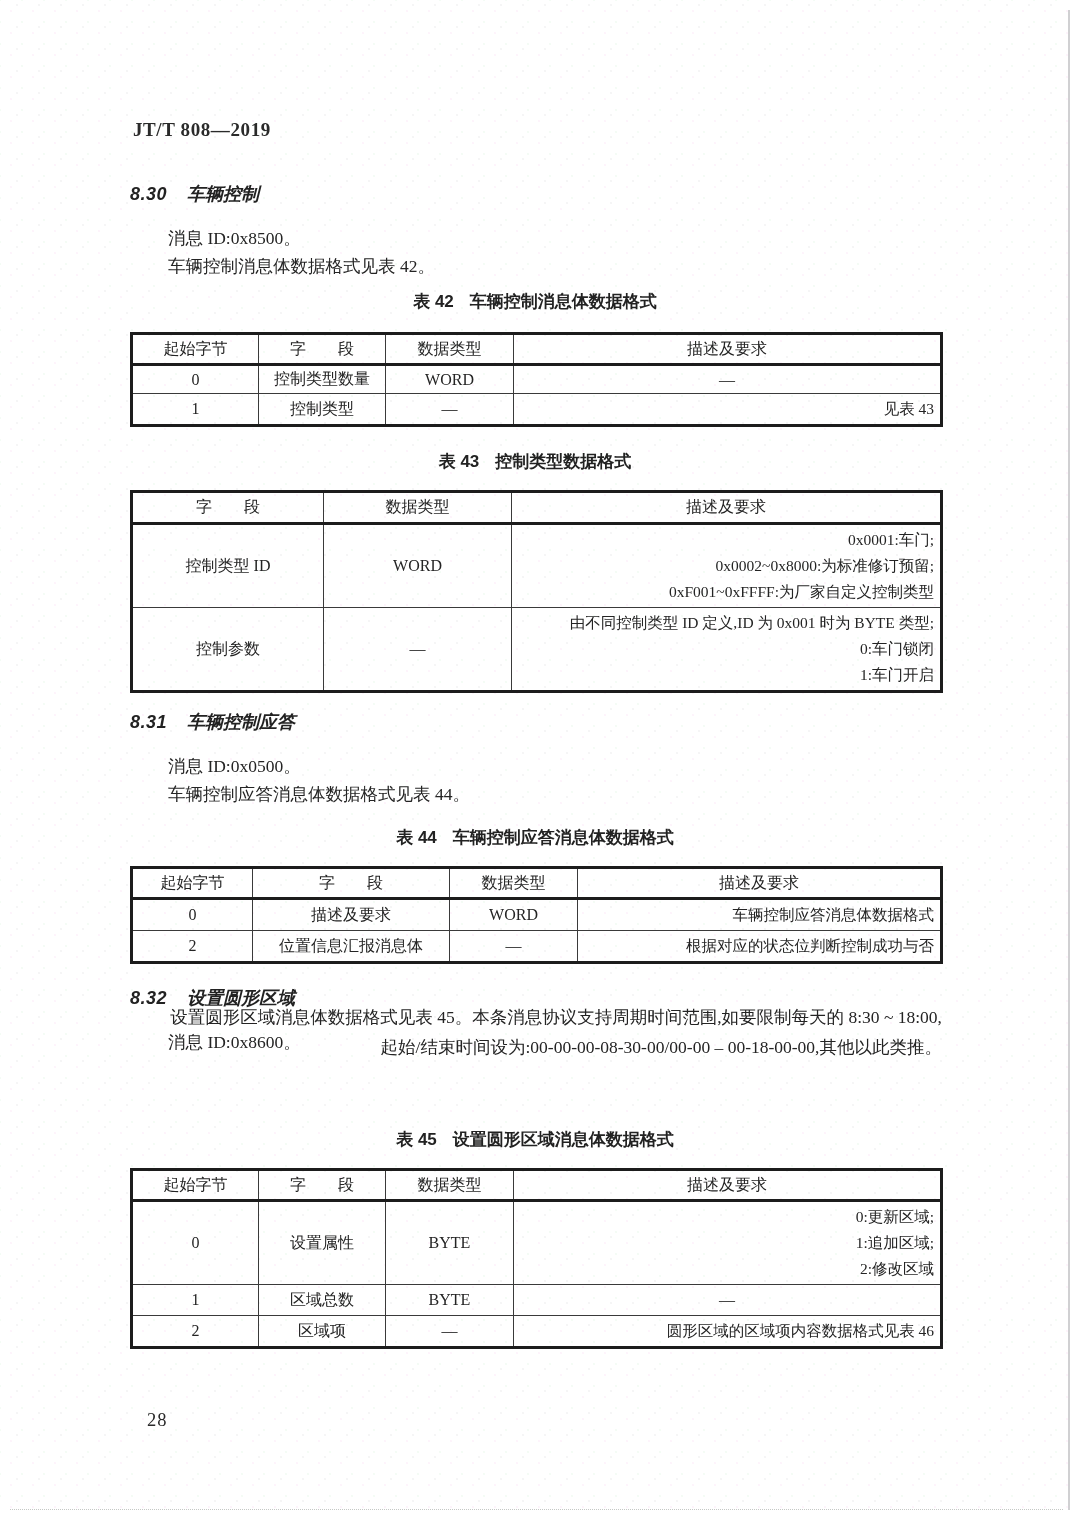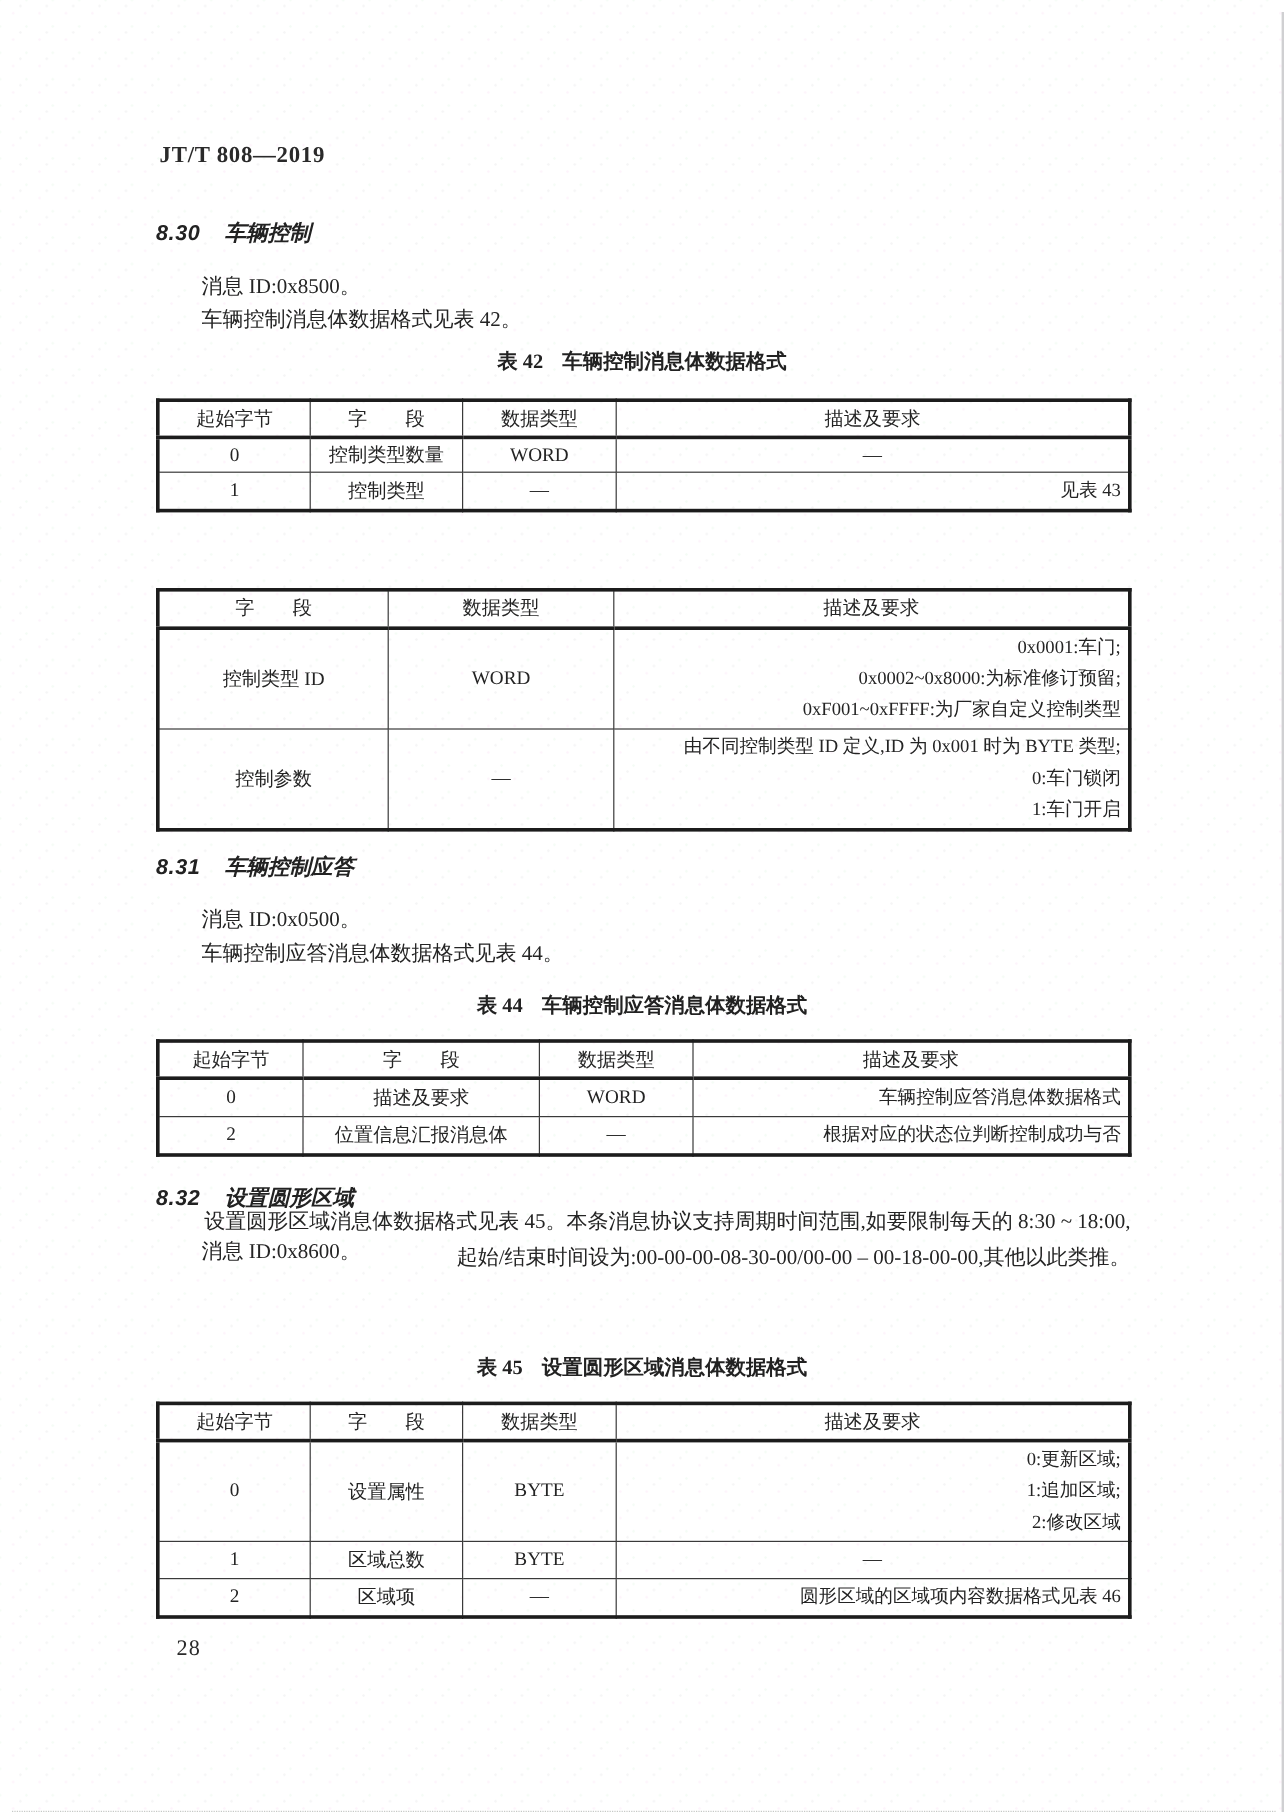--- a/index.html
+++ b/index.html
@@ -45,21 +45,21 @@
     left: 168px;
     font-size: 17.5px; color: #242424;
   }
   .para-block {
     left: 130px; width: 812px;
     font-size: 17.5px; color: #242424;
     line-height: 30px; text-indent: 2.1em;
   }
   .tbl-caption {
     left: 130px; width: 810px; text-align: center;
-    font-family: Liberation Serif, serif;
+    font-family: Liberation Sans, sans-serif;
     font-size: 17px; font-weight: 700; color: #222;
   }
   .tbl-caption .cap-label { margin-right: 16px; }
   table {
     position: absolute; left: 130px;
     border-collapse: collapse; table-layout: fixed;
     width: 810px;
     background: transparent;
     border-radius: 21px;
   }
@@ -74,21 +74,21 @@
     font-size: 16px; color: #242424;
     text-align: center; vertical-align: middle;
     padding: 2px 6px;
   }
   td.desc {
     text-align: right; padding-left: 20px;
     white-space: pre-line; line-height: 26px; font-size: 15.5px;
   }
   td.dash { text-align: center; }
   .page-num {
-    left: 147px; top: 1364px;
+    left: 147px; top: 1410px;
     font-size: 18.5px; color: #2a2a2a; letter-spacing: 1px;
   }
 </style>
 </head>
 <body>
 
 <div class="page">
 
   <div class="scan-edge-right"></div>
   <div class="scan-edge-bottom"></div>
@@ -128,20 +128,23 @@
       </tr>
       <tr style="height:29px">
         <td>1</td>
         <td>控制类型</td>
         <td>—</td>
         <td class="desc">见表 43</td>
       </tr>
     </tbody>
   </table>
 
+  <div class="abs tbl-caption" style="top:450px;">
+    <span class="cap-label">表 43</span><span>控制类型数据格式</span>
+  </div>
   <table style="top:490px;">
     <colgroup>
         <col style="width:192px">
         <col style="width:188px">
         <col style="width:430px">
       </colgroup>
     <thead>
       <tr style="height:32px">
         <th>字　　段</th>
         <th>数据类型</th>

